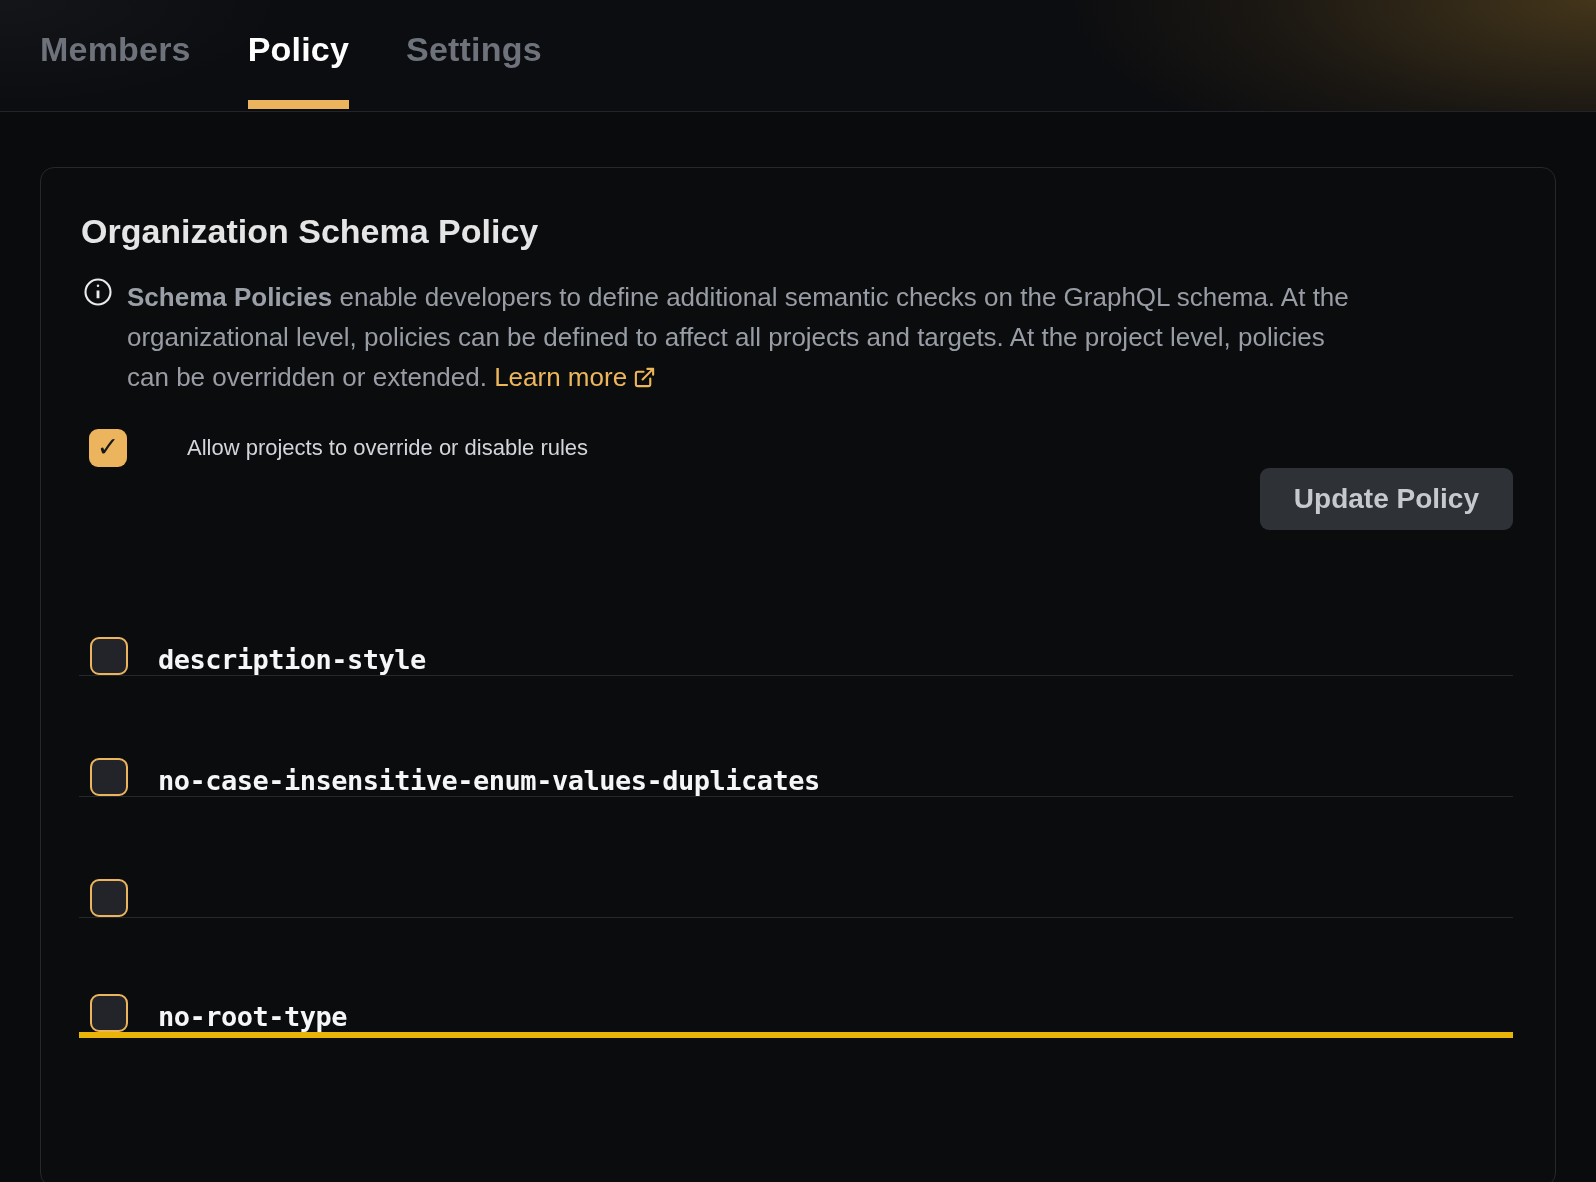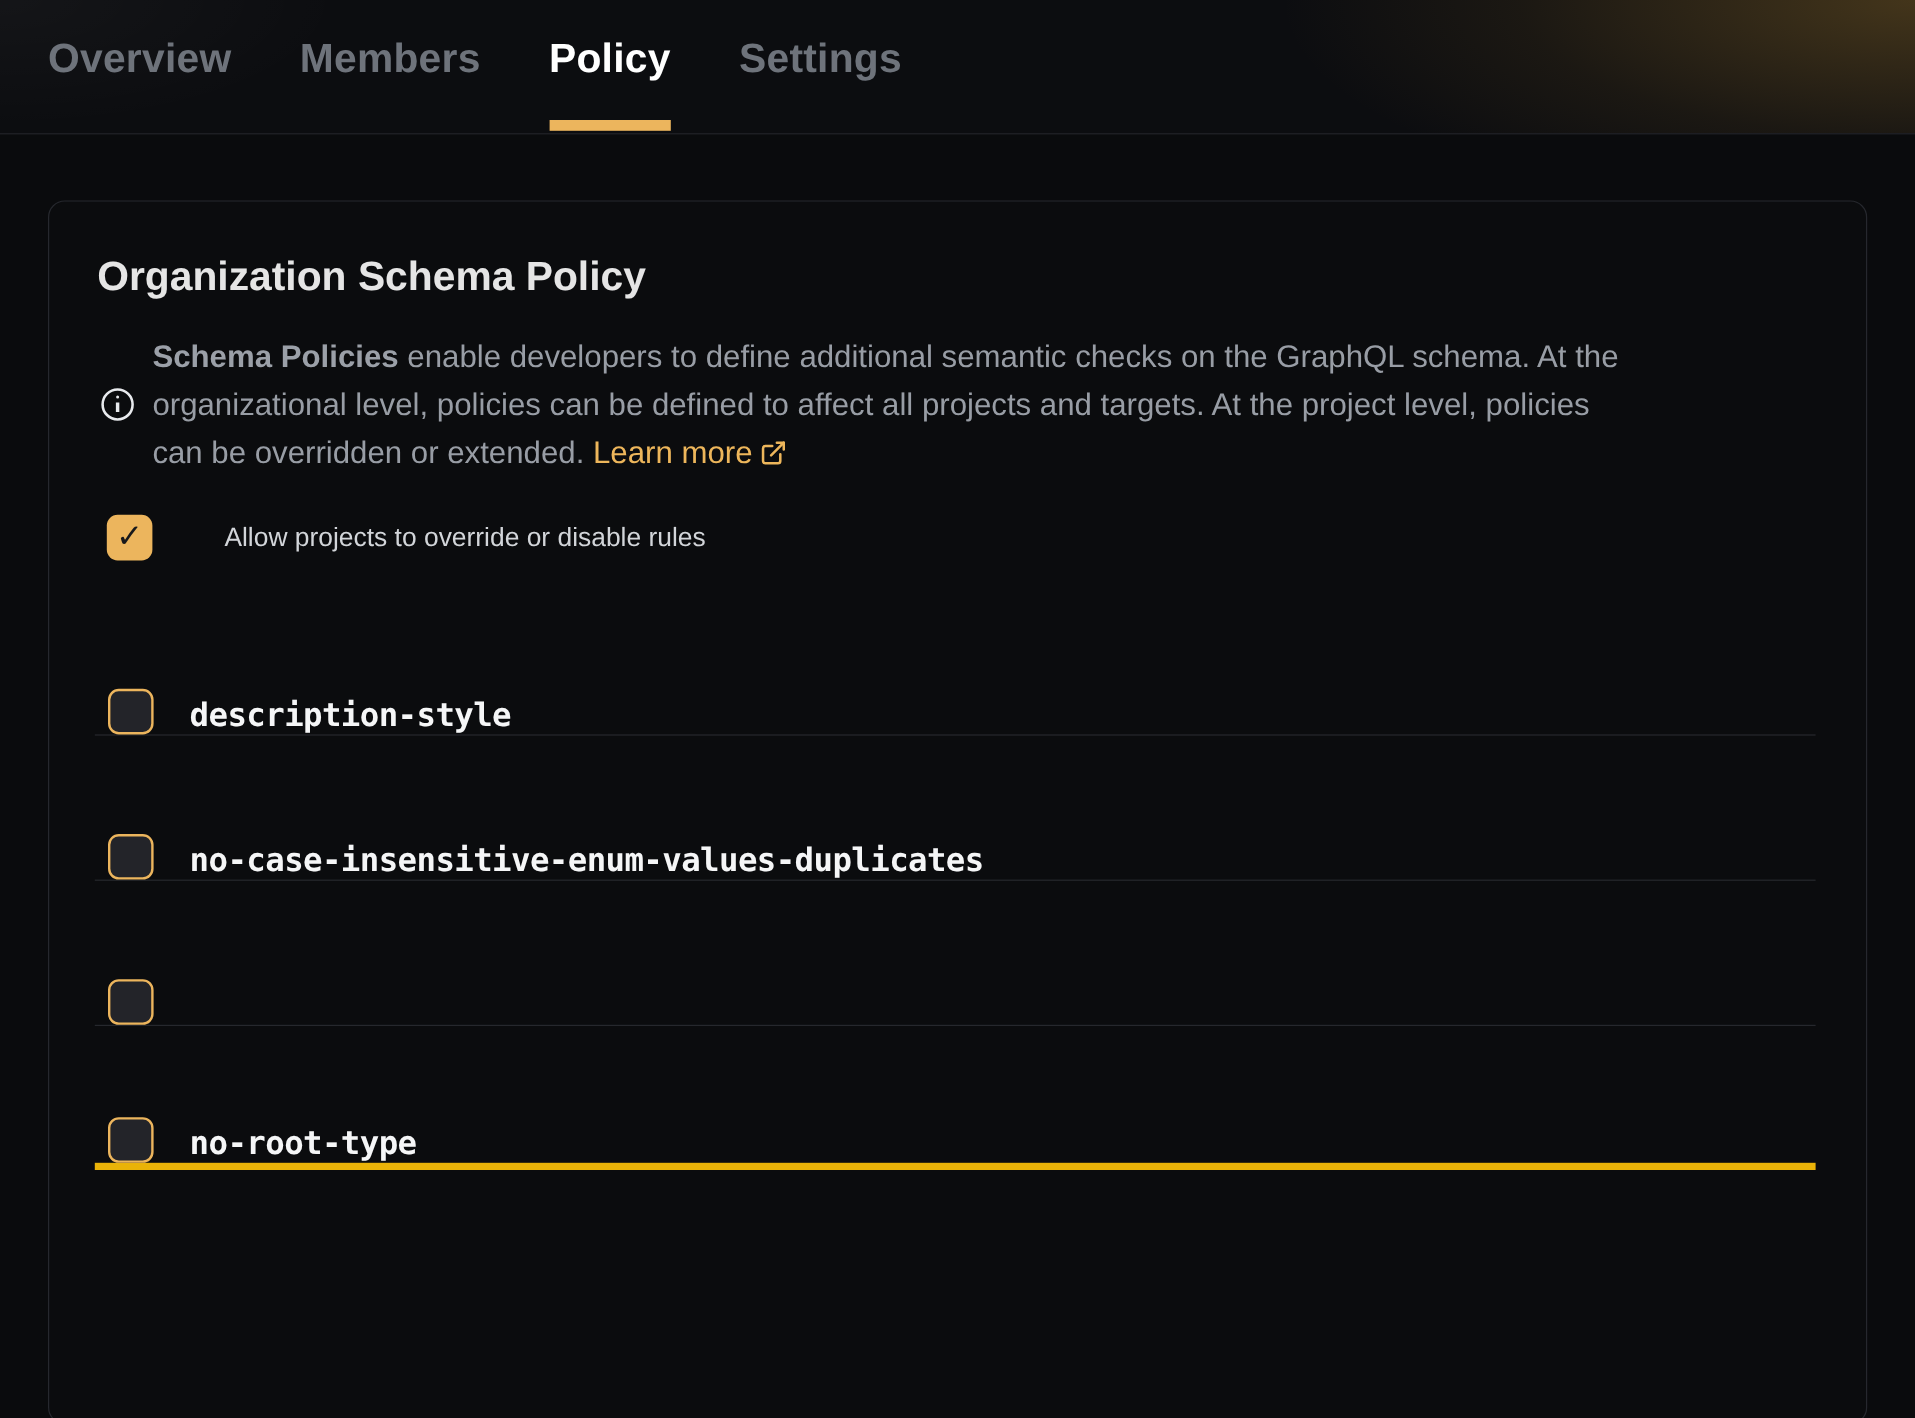--- a/index.html
+++ b/index.html
@@ -30,21 +30,21 @@
   }
   
   .content{padding:55px 40px 0;}
   .card{
     box-sizing:border-box;height:1020px;overflow:hidden;
     background:#0b0c0e;border:1px solid #26282e;border-radius:14px;
     padding:44px 42px 0 38px;
   }
   .card-title{margin:0 0 26px 2px;font-size:34px;font-weight:700;color:#e5e5e5;}
   
-  .desc{display:flex;align-items:center;gap:14px;margin-left:4px;}
+  .desc{display:flex;gap:14px;margin-left:4px;}
   .info-icon{flex:none;width:30px;height:30px;color:#e8eaed;}
   .info-icon svg{width:30px;height:30px;display:block;}
   .desc-text{
     margin:0;font-size:26px;line-height:40px;color:#989da5;
     white-space:pre-line;
   }
   .desc-text strong{font-weight:700;color:#9ba0a8;}
   .learn-more{color:#edb65b;text-decoration:none;white-space:nowrap;cursor:pointer;}
   .learn-more svg{width:23px;height:23px;vertical-align:-3px;margin-left:6px;}
   
@@ -72,24 +72,20 @@
   .rule-name{
     font-family:"DejaVu Sans Mono","Liberation Mono",monospace;
     font-size:27px;font-weight:700;color:#f5f6f7;letter-spacing:-.5px;
   }
 </style>
 </head>
 <body>
 
 <header class="topnav">
   <nav class="tabs" id="tabs">
-      <div class="tab">
-    <span class="tab-label">Overview</span>
-
-  </div>
       <div class="tab">
     <span class="tab-label">Members</span>
 
   </div>
       <div class="tab active">
     <span class="tab-label">Policy</span>
     <span class="tab-underline"></span>
   </div>
       <div class="tab">
     <span class="tab-label">Settings</span>
@@ -120,20 +116,23 @@
             </svg></a></p>
     </div>
 
     <label class="allow-row">
       <span class="cb cb-checked">
           <span class="tick">✓</span>
         </span>
       <span class="allow-label">Allow projects to override or disable rules</span>
     </label>
 
+    <div class="btn-row">
+      <button class="update-btn">Update Policy</button>
+    </div>
 
     <ul class="rules" id="rules">
         <li class="rule-row">
     <span class="cb cb-unchecked"></span>
     <span class="rule-name">description-style</span>
   </li>
         <li class="rule-row">
     <span class="cb cb-unchecked"></span>
     <span class="rule-name">no-case-insensitive-enum-values-duplicates</span>
   </li>

